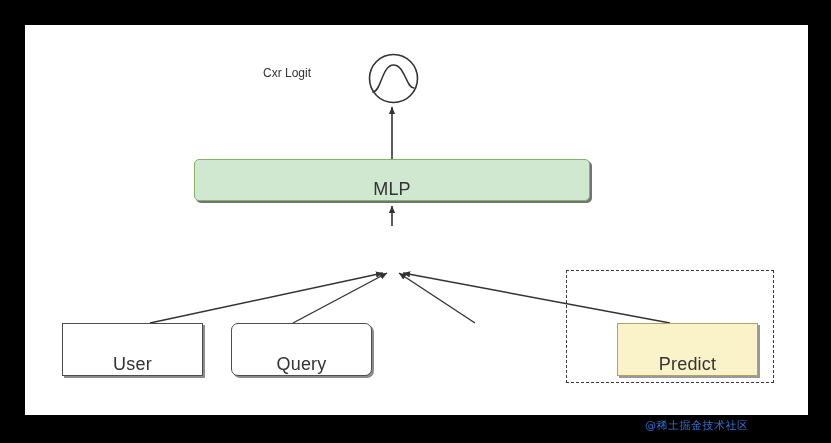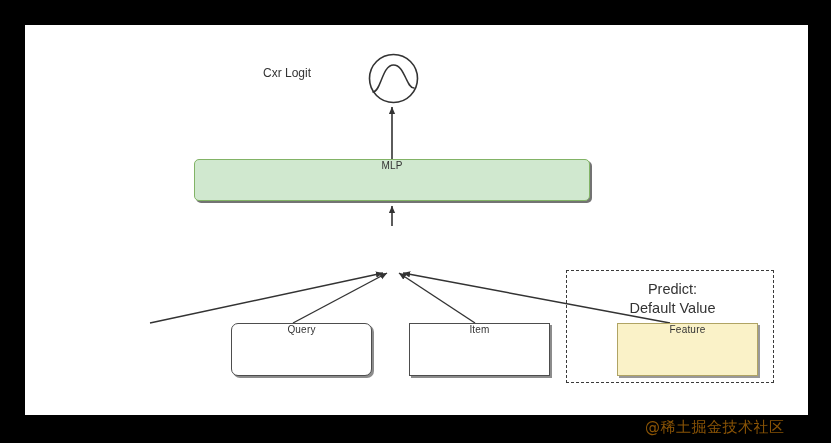--- a/index.html
+++ b/index.html
@@ -39,24 +39,24 @@
     top: 0;
     width: 783px;
     height: 390px;
     pointer-events: none;
   }
 
   .node {
     position: absolute;
     box-sizing: border-box;
     display: flex;
-    align-items: flex-start;
+    align-items: flex-end;
     justify-content: center;
     color: #333333;
-    font-size: 10px;
+    font-size: 18px;
     letter-spacing: 0.2px;
   }
 
   
   .bar {
     background: #d0e8cf;
     border: 1px solid #82b366;
     border-radius: 5px;
     box-shadow: 2px 2px 0 rgba(0,0,0,0.55);
   }
@@ -112,22 +112,22 @@
     position: absolute;
     left: 343px; top: 28px;
     width: 51px; height: 51px;
   }
 
   
   #watermark {
     position: absolute;
     left: 645px;
     top: 418px;
-    color: #a16207;
-    font-size: 15px;
+    color: #3b82f6;
+    font-size: 11px;
     letter-spacing: 0.5px;
     font-family: "DejaVu Sans", sans-serif;
     white-space: nowrap;
     opacity: 0.85;
   }
 </style>
 </head>
 <body>
 
 <div id="frame">
@@ -159,34 +159,30 @@
       <circle cx="25.5" cy="25.5" r="24" fill="#ffffff" stroke="#333333" stroke-width="1.6"></circle>
       <path d="M5,39 C13,39 14,12 25.5,12 C37,12 38,35 46,35" fill="none" stroke="#333333" stroke-width="1.5" stroke-linecap="round"></path>
     </svg>
 
     <div class="node bar" id="mlp-box">
       <span>MLP</span>
     </div>
 
 
     <div id="predict-group"></div>
-    <div id="predict-label">
-      <div>Predict:</div>
-      <div>Default Value</div>
+
+    <div class="node plain" id="user-box">
+      <span>User</span>
     </div>
-
 
     <div class="node plain" id="query-box">
       <span>Query</span>
     </div>
 
-    <div class="node plain" id="item-box">
-      <span>Item</span>
-    </div>
 
     <div class="node" id="position-box">
-      <span>Feature</span>
+      <span>Predict</span>
     </div>
 
   </div>
 
   <div id="watermark">@稀土掘金技术社区</div>
 </div>
 
 </body></html>

